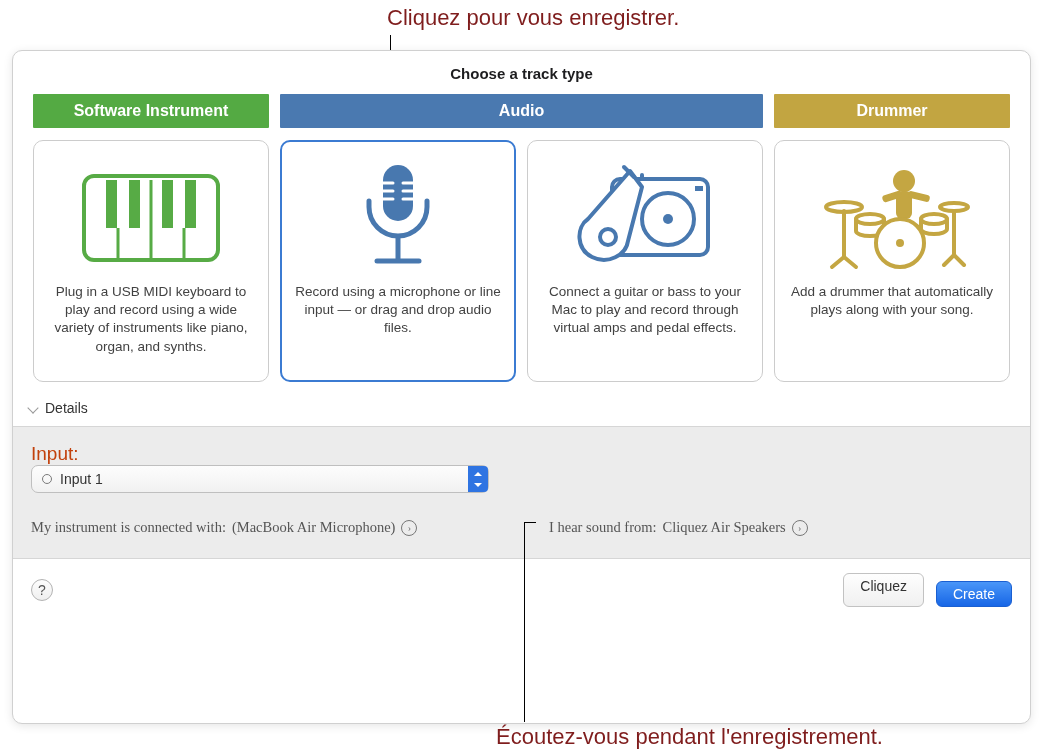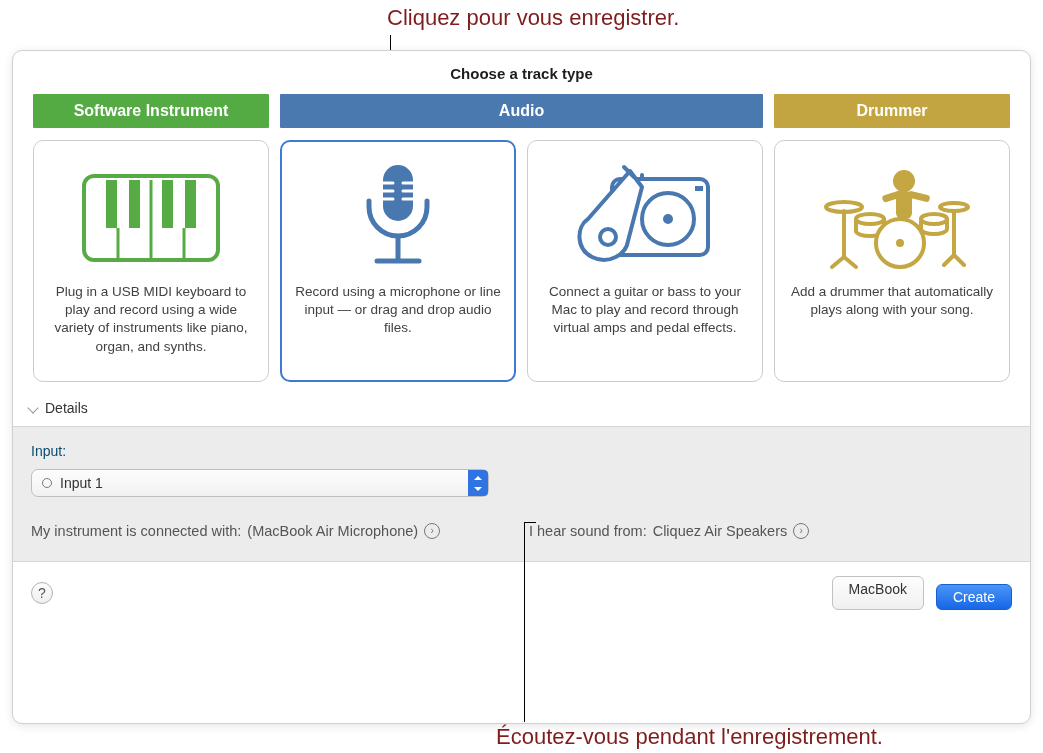--- a/index.html
+++ b/index.html
@@ -115,23 +115,22 @@
     margin-right: 2px;
   }
 
   .details-panel {
     background: #ececec;
     border-top: 1px solid #d6d6d6;
     border-bottom: 1px solid #d6d6d6;
     padding: 16px 18px 22px;
   }
   .input-label {
-    font-size: 14px;
-    color: #0c4a6e;
-    margin-bottom: 10px;
+    font-size: 19px;
+    color: #c2410c;
   }
   .two-col {
     display: flex;
     gap: 60px;
   }
   .col { flex: 1; }
 
   .select {
     display: flex;
     align-items: center;
@@ -182,24 +181,25 @@
   }
   .checkbox {
     width: 16px; height: 16px;
     border: 1px solid #b6b6b6;
     border-radius: 3px;
     background: linear-gradient(#fdfdfd,#f0f0f0);
   }
 
   .sub-row {
     display: flex;
-    gap: 40px;
+    gap: 60px;
     margin-top: 26px;
     font-size: 14.5px;
     color: #555;
+    font-family: Liberation Serif, serif;
   }
   .sub-row .col {
     display: flex;
     align-items: center;
     gap: 6px;
   }
   .circle-arrow {
     width: 16px; height: 16px;
     border: 1.3px solid #777;
     border-radius: 50%;
@@ -396,21 +396,21 @@
         <span>I hear sound from: </span>
         <span>Cliquez Air Speakers</span>
         <span class="circle-arrow">›</span>
       </div>
     </div>
   </div>
 
   <div class="footer">
     <div class="help">?</div>
     <div class="footer-btns">
-      <div class="btn btn-default">MacBook</div>
+      <div class="btn btn-default">Cliquez</div>
       <div class="btn btn-primary">Create</div>
     </div>
   </div>
 
 </div>
 
 <div class="callout-line callout-line-bottom-h"></div>
 <div class="callout-line callout-line-bottom-v"></div>
 <div class="annotation annotation-bottom">Écoutez-vous pendant l'enregistrement.</div>
 

